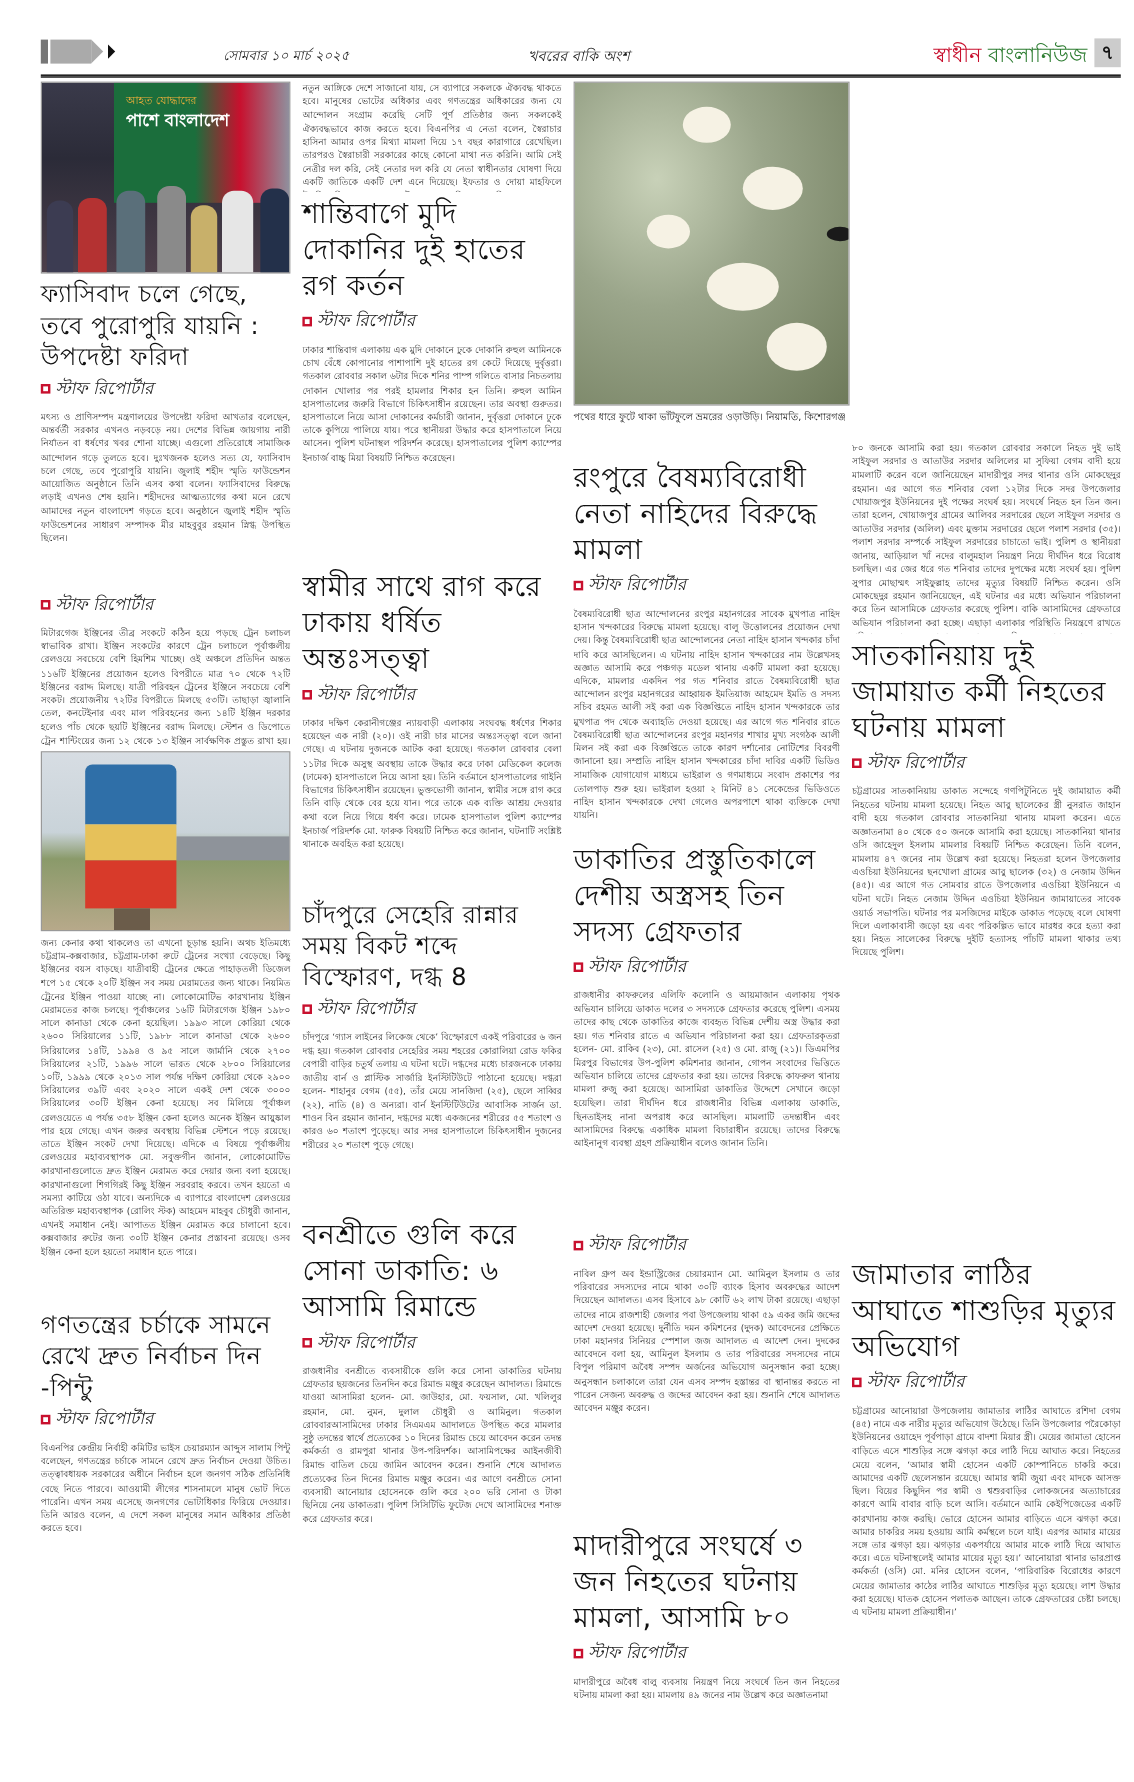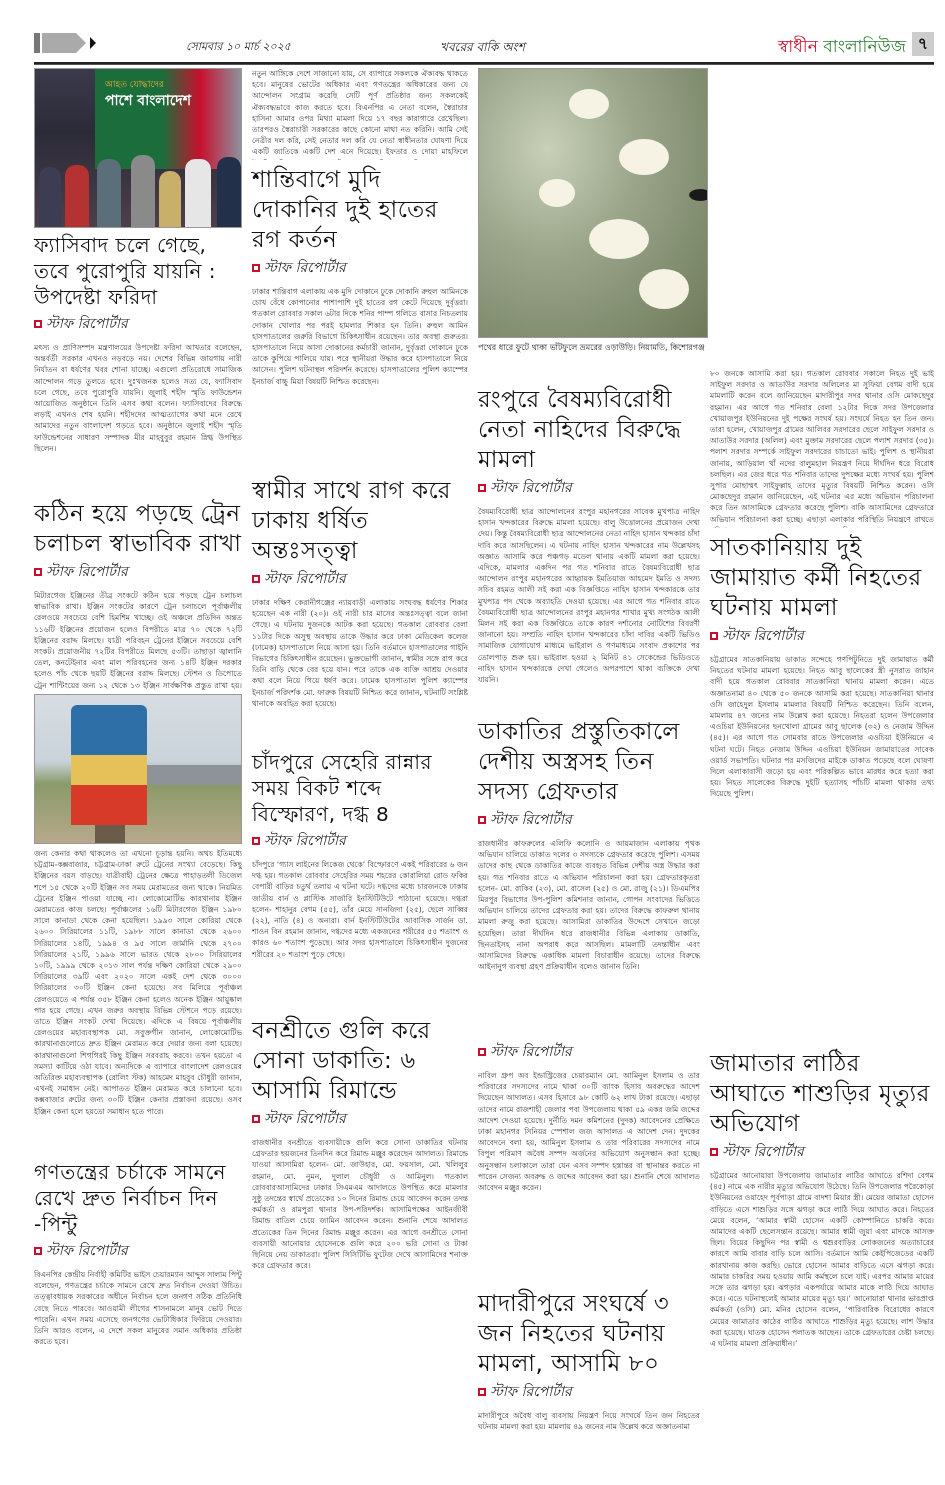--- a/index.html
+++ b/index.html
@@ -85,21 +85,20 @@
     <div class="person" style="left:150px;width:26px;height:68px;background:#e6e6e6"></div>
     <div class="person" style="left:182px;width:24px;height:70px;background:#23304a"></div>
   </div>
   <h2 class="headline">ফ্যাসিবাদ চলে গেছে, তবে পুরোপুরি যায়নি : উপদেষ্টা ফরিদা</h2>
   <div class="byline">
       <span class="sq"></span>
       <span>স্টাফ রিপোর্টার</span>
     </div>
   <p class="body" style="height:148px;overflow:hidden">মৎস্য ও প্রাণিসম্পদ মন্ত্রণালয়ের উপদেষ্টা ফরিদা আখতার বলেছেন, অন্তর্বর্তী সরকার এখনও নড়বড়ে নয়। দেশের বিভিন্ন জায়গায় নারী নির্যাতন বা ধর্ষণের খবর শোনা যাচ্ছে। এগুলো প্রতিরোধে সামাজিক আন্দোলন গড়ে তুলতে হবে। দুঃখজনক হলেও সত্য যে, ফ্যাসিবাদ চলে গেছে, তবে পুরোপুরি যায়নি। জুলাই শহীদ স্মৃতি ফাউন্ডেশন আয়োজিত অনুষ্ঠানে তিনি এসব কথা বলেন। ফ্যাসিবাদের বিরুদ্ধে লড়াই এখনও শেষ হয়নি। শহীদদের আত্মত্যাগের কথা মনে রেখে আমাদের নতুন বাংলাদেশ গড়তে হবে। অনুষ্ঠানে জুলাই শহীদ স্মৃতি ফাউন্ডেশনের সাধারণ সম্পাদক মীর মাহবুবুর রহমান স্নিগ্ধ উপস্থিত ছিলেন।</p>
 
-  <h2 class="headline big" style="margin-top:8px">কঠিন হয়ে পড়ছে ট্রেন চলাচল স্বাভাবিক রাখা</h2>
   <div class="byline">
       <span class="sq"></span>
       <span>স্টাফ রিপোর্টার</span>
     </div>
   <p class="body" style="height:100px;overflow:hidden">মিটারগেজ ইঞ্জিনের তীব্র সংকটে কঠিন হয়ে পড়ছে ট্রেন চলাচল স্বাভাবিক রাখা। ইঞ্জিন সংকটের কারণে ট্রেন চলাচলে পূর্বাঞ্চলীয় রেলওয়ে সবচেয়ে বেশি হিমশিম খাচ্ছে। ওই অঞ্চলে প্রতিদিন অন্তত ১১৬টি ইঞ্জিনের প্রয়োজন হলেও বিপরীতে মাত্র ৭০ থেকে ৭২টি ইঞ্জিনের বরাদ্দ মিলছে। যাত্রী পরিবহন ট্রেনের ইঞ্জিনে সবচেয়ে বেশি সংকট। প্রয়োজনীয় ৭২টির বিপরীতে মিলছে ৫৩টি। তাছাড়া জ্বালানি তেল, কনটেইনার এবং মাল পরিবহনের জন্য ১৪টি ইঞ্জিন দরকার হলেও পাঁচ থেকে ছয়টি ইঞ্জিনের বরাদ্দ মিলছে। স্টেশন ও ডিপোতে ট্রেন শান্টিংয়ের জন্য ১২ থেকে ১৩ ইঞ্জিন সার্বক্ষণিক প্রস্তুত রাখা হয়। কিন্তু সেখানেও ইঞ্জিন সংকট রয়েছে। ইঞ্জিন সংকটে আটকে রয়েছে চট্টগ্রাম বন্দর থেকে পণ্য পরিবহনও। বাংলাদেশ রেলওয়ে সংশ্লিষ্ট সূত্রে এসব তথ্য জানা যায়। সংশ্লিষ্ট সূত্র মতে, নতুন করে ৩০টি ইঞ্জিন কক্সবাজার রুটের</p>
   <div class="photo ph2" style="margin-top:4px">
     <div class="carriages"></div>
       <div class="loco-top"></div>
       <div class="loco-mid"></div>
       <div class="loco-bot"></div>
@@ -176,21 +175,21 @@
 </div>
 
 <div class="col c3" style="top:380px">
   <h2 class="headline big">রংপুরে বৈষম্যবিরোধী নেতা নাহিদের বিরুদ্ধে মামলা</h2>
   <div class="byline">
       <span class="sq"></span>
       <span>স্টাফ রিপোর্টার</span>
     </div>
   <p class="body" style="height:190px;overflow:hidden">বৈষম্যবিরোধী ছাত্র আন্দোলনের রংপুর মহানগরের সাবেক মুখপাত্র নাহিদ হাসান খন্দকারের বিরুদ্ধে মামলা হয়েছে। বালু উত্তোলনের প্রয়োজন দেখা দেয়। কিন্তু বৈষম্যবিরোধী ছাত্র আন্দোলনের নেতা নাহিদ হাসান খন্দকার চাঁদা দাবি করে আসছিলেন। এ ঘটনায় নাহিদ হাসান খন্দকারের নাম উল্লেখসহ অজ্ঞাত আসামি করে পঞ্চগড় মডেল থানায় একটি মামলা করা হয়েছে। এদিকে, মামলার একদিন পর গত শনিবার রাতে বৈষম্যবিরোধী ছাত্র আন্দোলন রংপুর মহানগরের আহ্বায়ক ইমতিয়াজ আহমেদ ইমতি ও সদস্য সচিব রহমত আলী সই করা এক বিজ্ঞপ্তিতে নাহিদ হাসান খন্দকারকে তার মুখপাত্র পদ থেকে অব্যাহতি দেওয়া হয়েছে। এর আগে গত শনিবার রাতে বৈষম্যবিরোধী ছাত্র আন্দোলনের রংপুর মহানগর শাখার মুখ্য সংগঠক আলী মিলন সই করা এক বিজ্ঞপ্তিতে তাকে কারণ দর্শানোর নোটিশের বিবরণী জানানো হয়। সম্প্রতি নাহিদ হাসান খন্দকারের চাঁদা দাবির একটি ভিডিও সামাজিক যোগাযোগ মাধ্যমে ভাইরাল ও গণমাধ্যমে সংবাদ প্রকাশের পর তোলপাড় শুরু হয়। ভাইরাল হওয়া ২ মিনিট ৪১ সেকেন্ডের ভিডিওতে নাহিদ হাসান খন্দকারকে দেখা গেলেও অপরপাশে থাকা ব্যক্তিকে দেখা যায়নি।</p>
 
-  <h2 class="headline big" style="margin-top:20px">ডাকাতির প্রস্তুতিকালে দেশীয় অস্ত্রসহ তিন সদস্য গ্রেফতার</h2>
+  <h2 class="headline big" style="margin-top:6px">ডাকাতির প্রস্তুতিকালে দেশীয় অস্ত্রসহ তিন সদস্য গ্রেফতার</h2>
   <div class="byline">
       <span class="sq"></span>
       <span>স্টাফ রিপোর্টার</span>
     </div>
   <p class="body" style="height:200px;overflow:hidden">রাজধানীর কাফরুলের এলিফি কলোনি ও আয়মাজান এলাকায় পৃথক অভিযান চালিয়ে ডাকাত দলের ৩ সদস্যকে গ্রেফতার করেছে পুলিশ। এসময় তাদের কাছ থেকে ডাকাতির কাজে ব্যবহৃত বিভিন্ন দেশীয় অস্ত্র উদ্ধার করা হয়। গত শনিবার রাতে এ অভিযান পরিচালনা করা হয়। গ্রেফতারকৃতরা হলেন- মো. রাকিব (২৩), মো. রাসেল (২৫) ও মো. রাজু (২১)। ডিএমপির মিরপুর বিভাগের উপ-পুলিশ কমিশনার জানান, গোপন সংবাদের ভিত্তিতে অভিযান চালিয়ে তাদের গ্রেফতার করা হয়। তাদের বিরুদ্ধে কাফরুল থানায় মামলা রুজু করা হয়েছে। আসামিরা ডাকাতির উদ্দেশে সেখানে জড়ো হয়েছিল। তারা দীর্ঘদিন ধরে রাজধানীর বিভিন্ন এলাকায় ডাকাতি, ছিনতাইসহ নানা অপরাধ করে আসছিল। মামলাটি তদন্তাধীন এবং আসামিদের বিরুদ্ধে একাধিক মামলা বিচারাধীন রয়েছে। তাদের বিরুদ্ধে আইনানুগ ব্যবস্থা গ্রহণ প্রক্রিয়াধীন বলেও জানান তিনি।</p>
 
   <div class="byline">
       <span class="sq"></span>
       <span>স্টাফ রিপোর্টার</span>
     </div>

